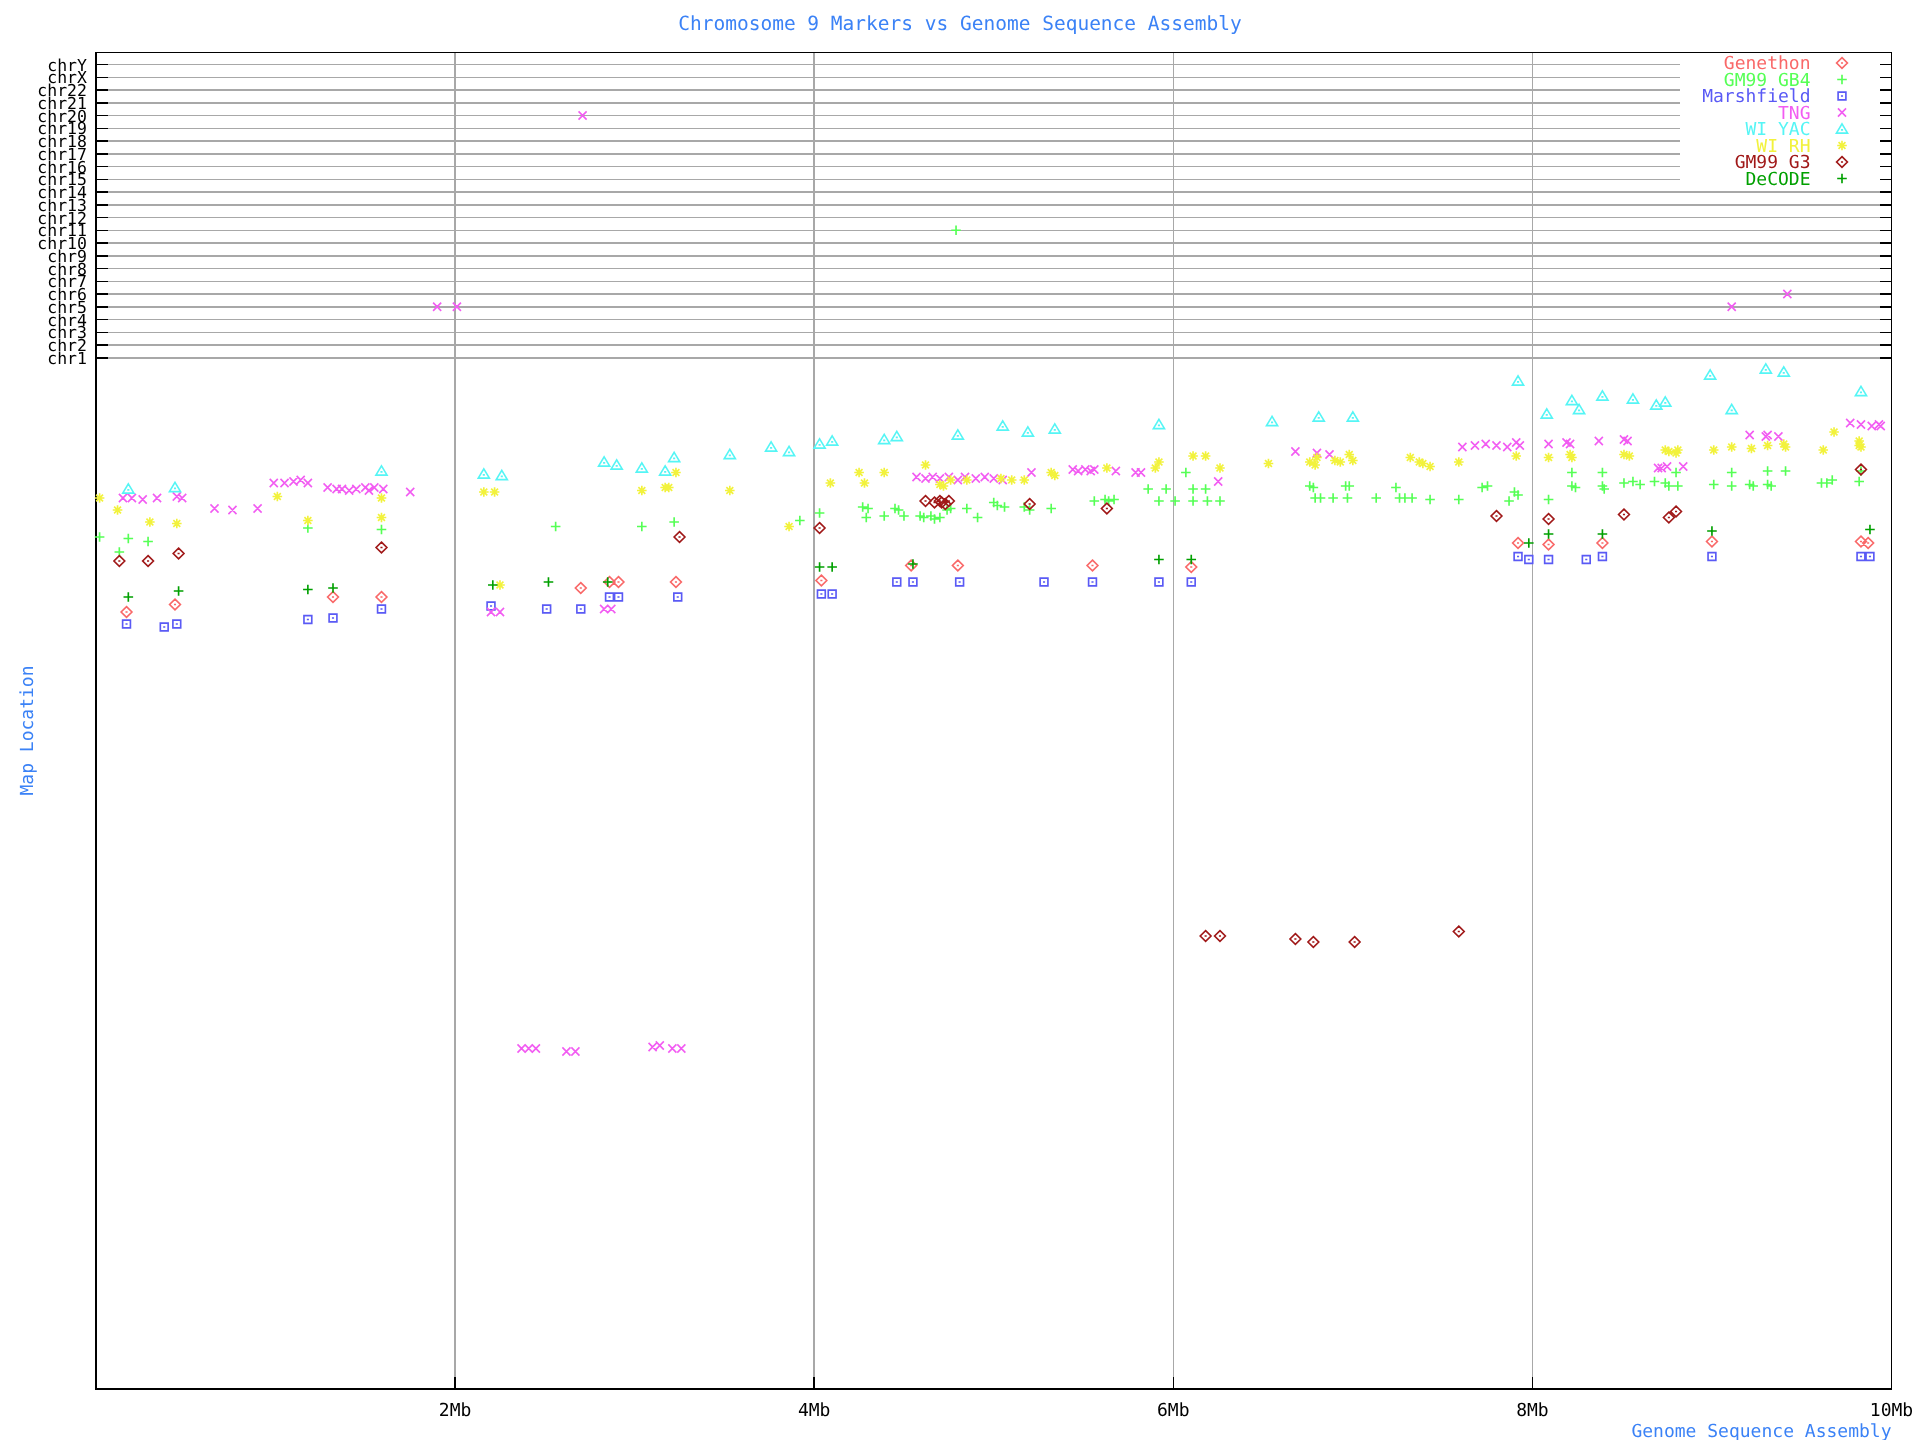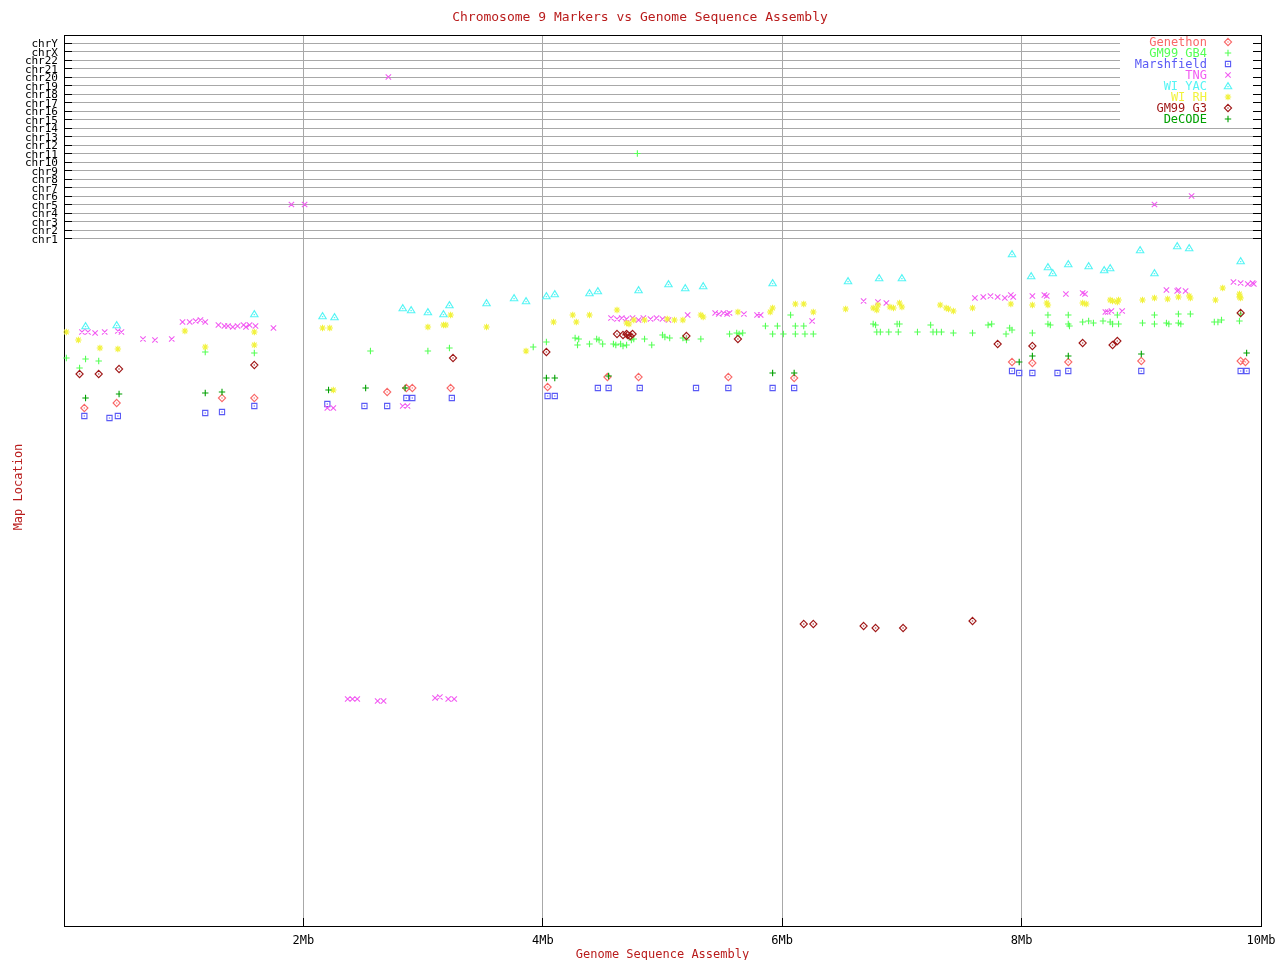--- a/index.html
+++ b/index.html
@@ -1,19 +1,19 @@
 <!DOCTYPE html>
 <html><head>
 <meta charset="utf-8">
 <style>
   html,body{margin:0;padding:0;background:#ffffff;}
   .canvas{position:relative;width:1280px;height:960px;background:#ffffff;overflow:hidden;
-          font-family:"DejaVu Sans Mono",monospace;color:#b91c1c;}
+          font-family:"DejaVu Sans Mono",monospace;color:#3b82f6;}
   .title{position:absolute;top:9px;left:0;width:1280px;text-align:center;font-size:13px;white-space:pre;}
-  .xlabel{position:absolute;top:947px;left:64px;width:1197px;text-align:center;font-size:12px;}
+  .xlabel{position:absolute;top:947px;left:64px;width:1197px;text-align:right;font-size:12px;}
   .ylabel{position:absolute;top:480px;left:-62px;width:160px;text-align:center;font-size:12px;
           transform:rotate(-90deg);transform-origin:center;}
   svg{position:absolute;top:0;left:0;}
   svg text{font-family:"DejaVu Sans Mono",monospace;}
 </style>
 </head>
 <body>
 
 <div class="canvas">
   <div class="title">Chromosome 9 Markers vs Genome Sequence Assembly</div>

